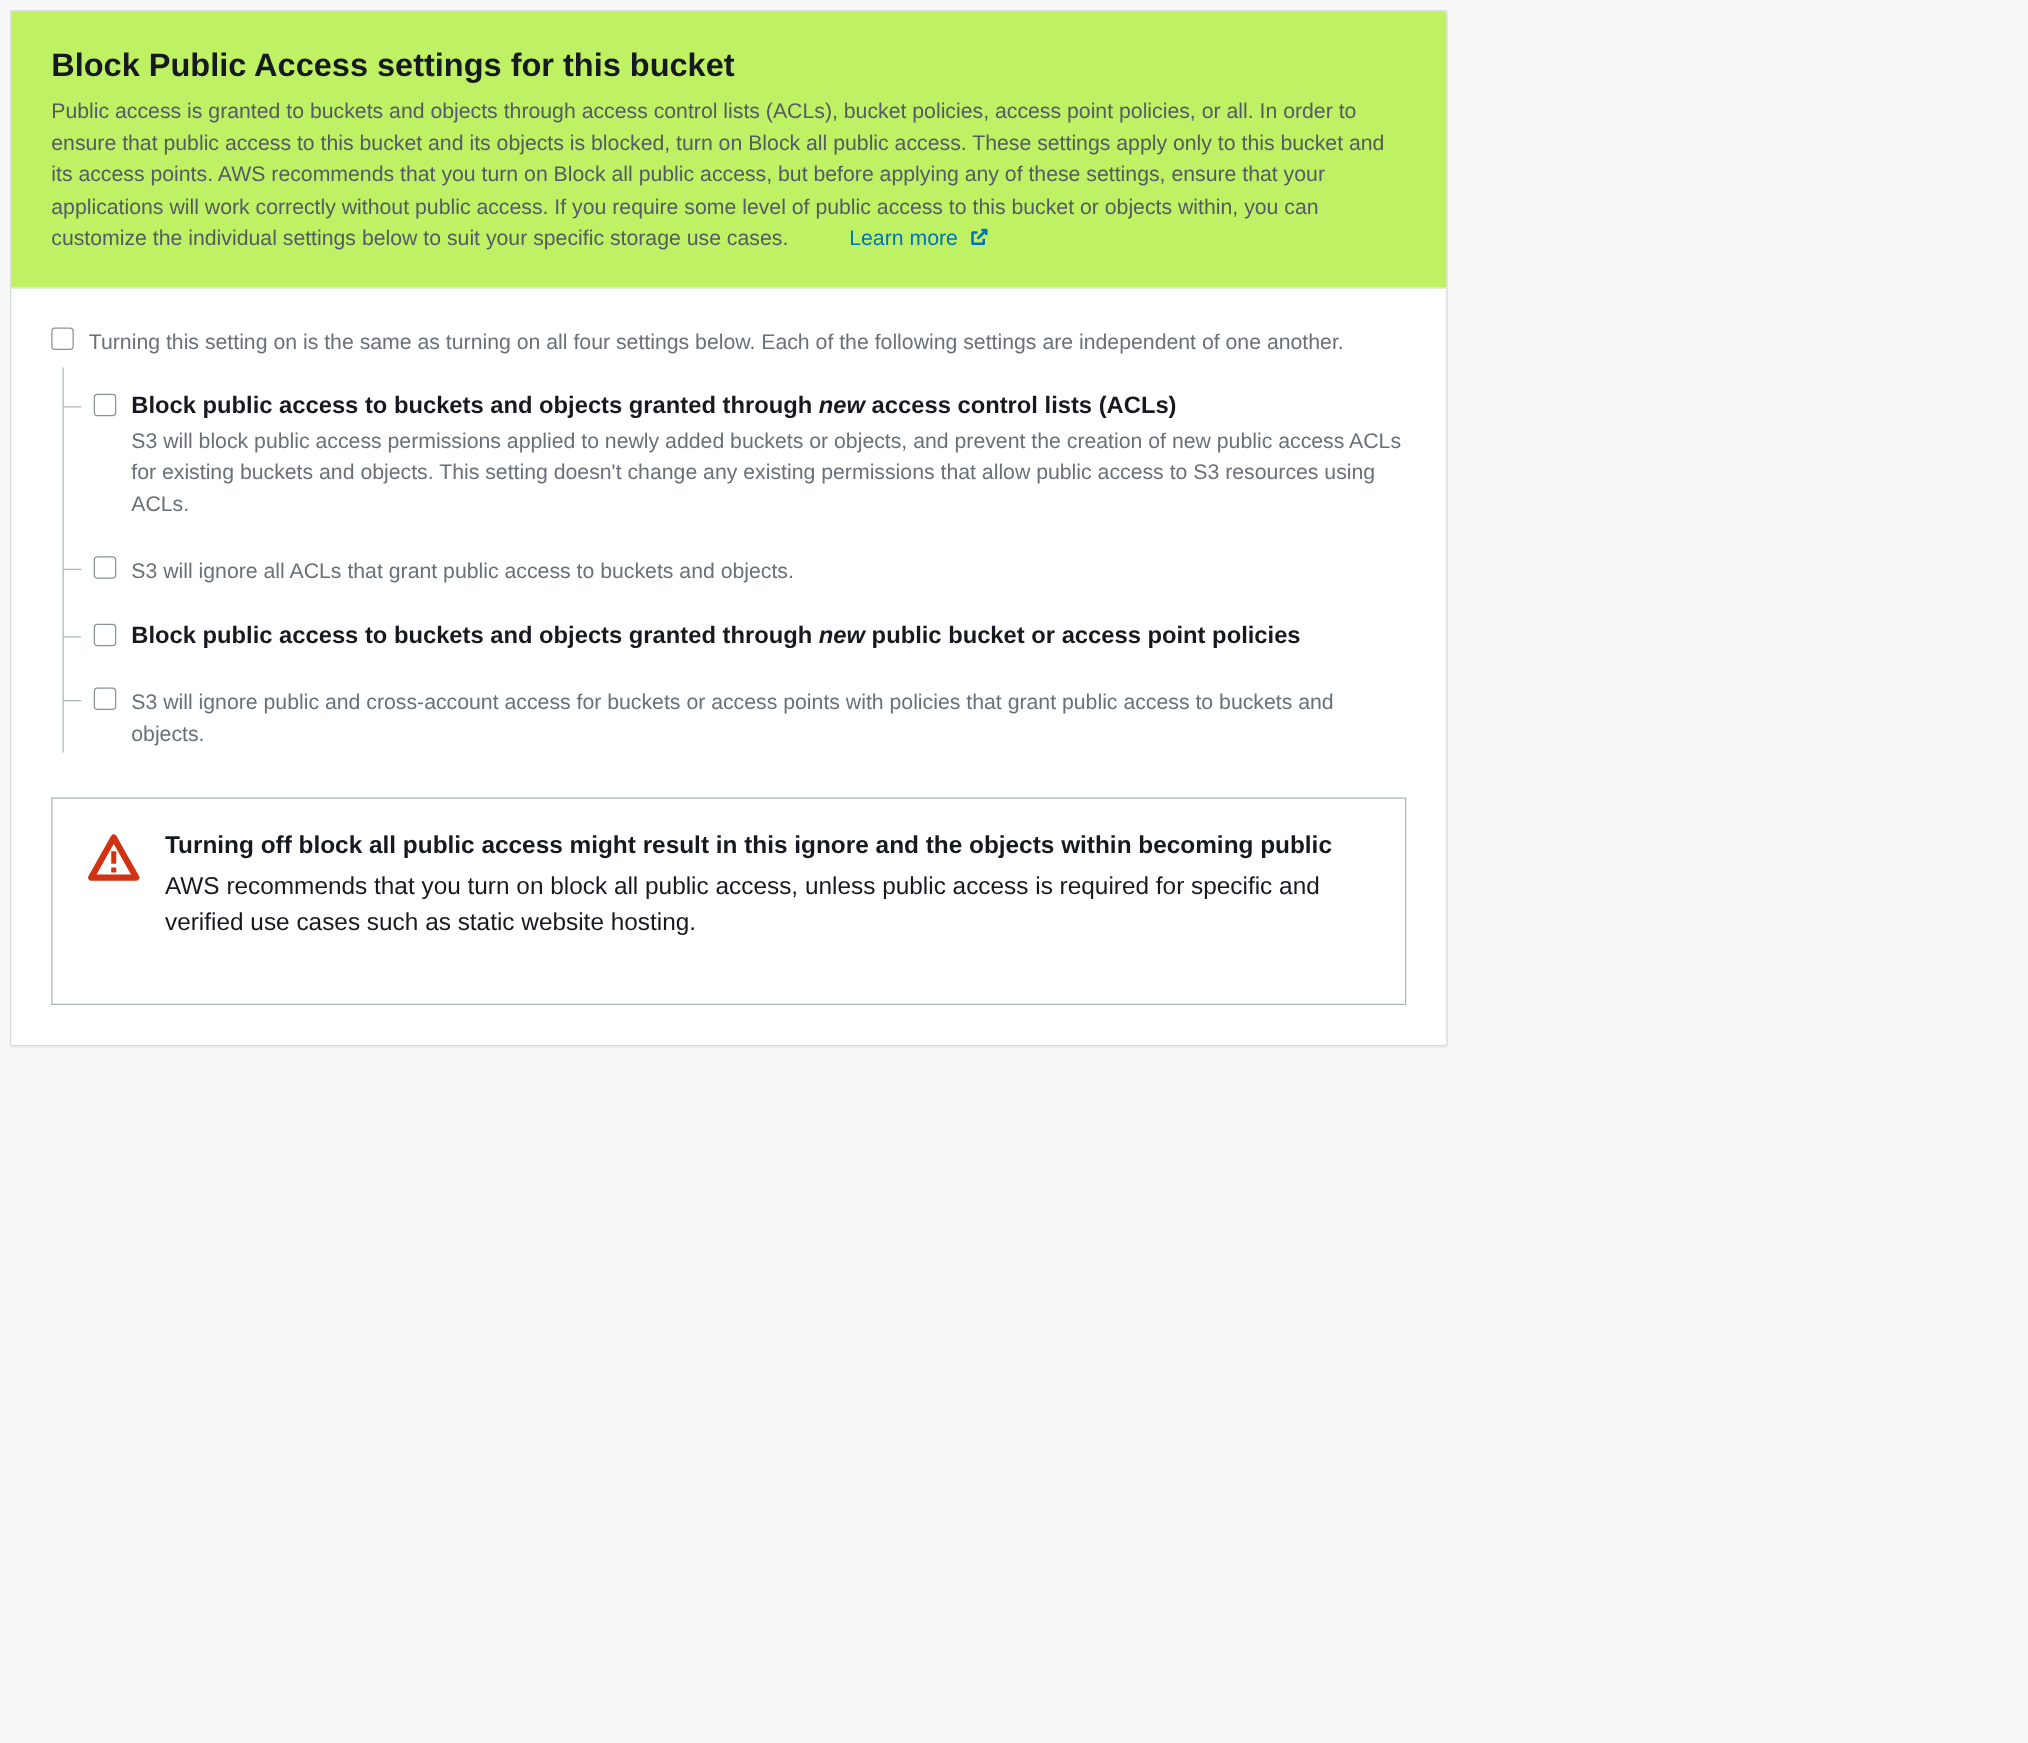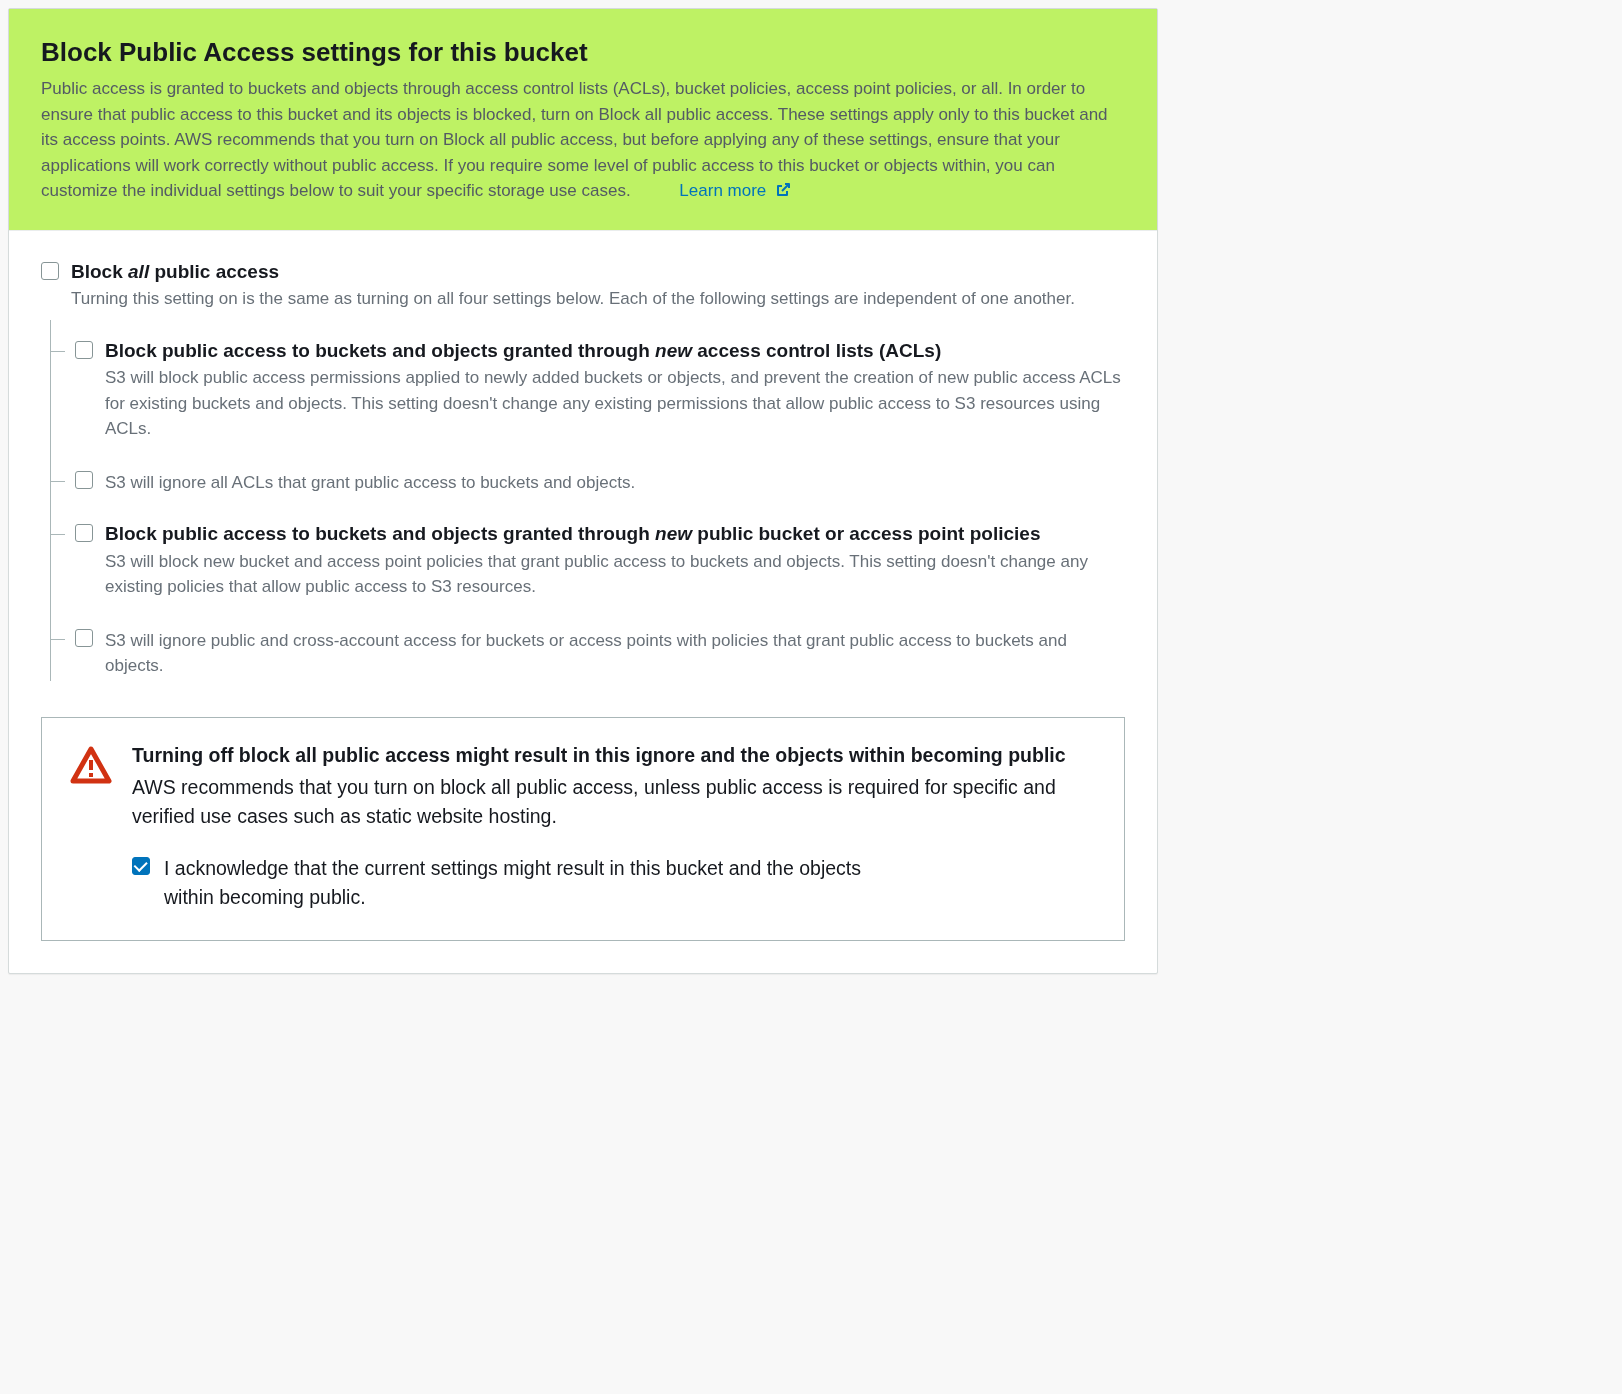--- a/index.html
+++ b/index.html
@@ -187,23 +187,20 @@
         </span>
       </a>
     </p>
   </div>
 
   <div class="panel-body">
 
     <div class="option-row option-main">
       <div class="checkbox"></div>
       <div class="option-text">
-        <div class="option-label">
-          <span>Block </span><span class="em">all</span><span> public access</span>
-        </div>
         <div class="option-desc">Turning this setting on is the same as turning on all four settings below. Each of the following settings are independent of one another.</div>
       </div>
     </div>
 
     <div class="children">
 
       <div class="child-row">
         <div class="option-row">
           <div class="checkbox"></div>
           <div class="option-text">
@@ -224,21 +221,20 @@
         </div>
       </div>
 
       <div class="child-row">
         <div class="option-row">
           <div class="checkbox"></div>
           <div class="option-text">
             <div class="option-label">
               <span>Block public access to buckets and objects granted through </span><span class="em">new</span><span> public bucket or access point policies</span>
             </div>
-            <div class="option-desc">S3 will block new bucket and access point policies that grant public access to buckets and objects. This setting doesn't change any existing policies that allow public access to S3 resources.</div>
           </div>
         </div>
       </div>
 
       <div class="child-row">
         <div class="option-row">
           <div class="checkbox"></div>
           <div class="option-text">
             <div class="option-desc">S3 will ignore public and cross-account access for buckets or access points with policies that grant public access to buckets and objects.</div>
           </div>
@@ -251,21 +247,17 @@
       <div class="warn-icon">
         <svg width="42" height="38" viewBox="0 0 42 38">
           <path d="M21 3 L39 35 L3 35 Z" fill="none" stroke="#d13212" stroke-width="5" stroke-linejoin="round"></path>
           <rect x="19" y="14" width="4" height="10" fill="#d13212"></rect>
           <rect x="19" y="27" width="4" height="4" fill="#d13212"></rect>
         </svg>
       </div>
       <div class="alert-content">
         <div class="alert-title">Turning off block all public access might result in this ignore and the objects within becoming public</div>
         <div class="alert-desc">AWS recommends that you turn on block all public access, unless public access is required for specific and verified use cases such as static website hosting.</div>
-        <div class="ack-row">
-          <div class="checkbox checked"></div>
-          <div class="ack-label">I acknowledge that the current settings might result in this bucket and the objects within becoming public.</div>
-        </div>
       </div>
     </div>
 
   </div>
 </div>
 
 </body></html>

